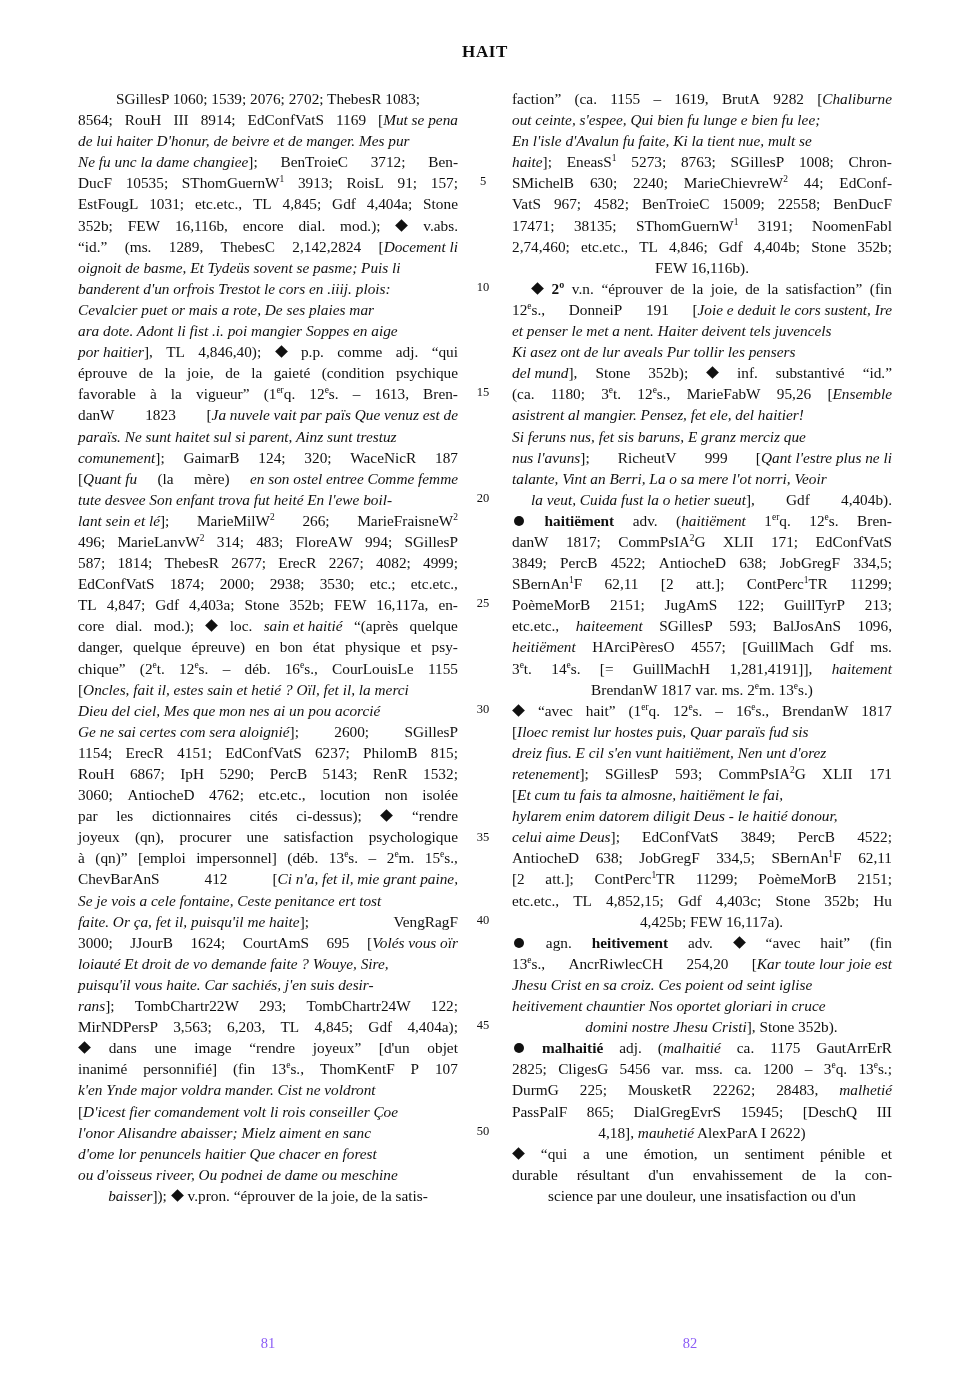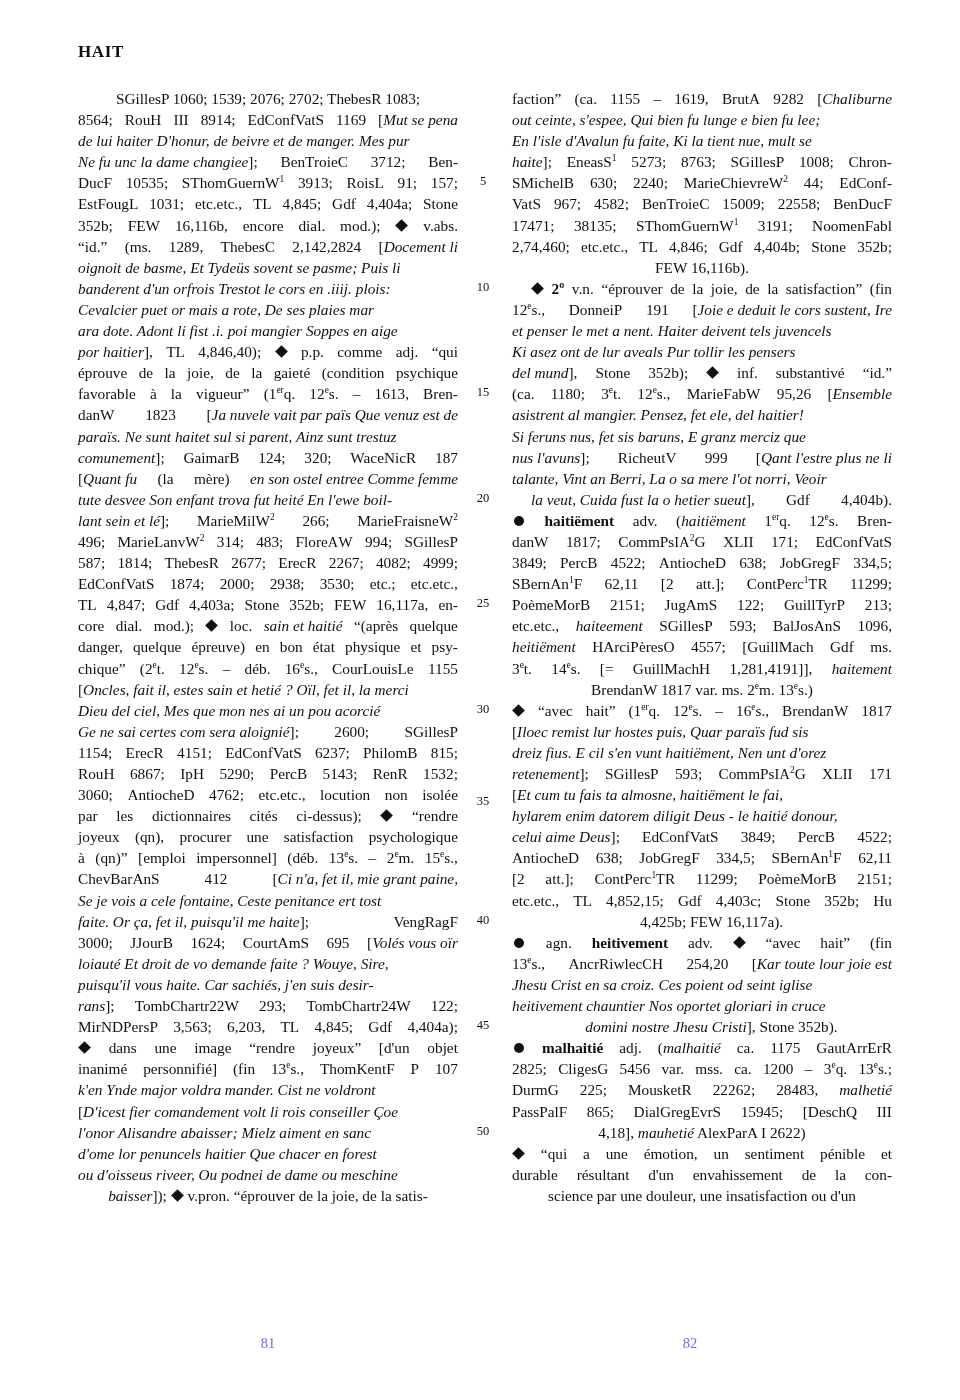--- a/index.html
+++ b/index.html
@@ -20,21 +20,21 @@
     position: absolute;
     inset: 0;
   }
 
   
   .running-head {
     position: absolute;
     top: 42px;
     left: 78px;
     width: 814px;
-    text-align: left;
+    text-align: center;
     font-weight: bold;
     font-size: 17px;
     letter-spacing: 0.6px;
     color: #0d0d0d;
   }
 
   
   .col {
     position: absolute;
     top: 88px;
@@ -467,21 +467,21 @@
       <div class="line"><i>baisser</i>]); <span class="loz"></span> v.pron. “éprouver de la joie, de la satis-</div>
     </div>
 
   <div class="gutter" id="gutter">
       <div class="ln" style="top: 86.4px;">5</div>
       <div class="ln" style="top: 191.9px;">10</div>
       <div class="ln" style="top: 297.4px;">15</div>
       <div class="ln" style="top: 402.9px;">20</div>
       <div class="ln" style="top: 508.4px;">25</div>
       <div class="ln" style="top: 613.9px;">30</div>
-      <div class="ln" style="top: 706px;">35</div>
+      <div class="ln" style="top: 742px;">35</div>
       <div class="ln" style="top: 824.9px;">40</div>
       <div class="ln" style="top: 930.4px;">45</div>
       <div class="ln" style="top: 1035.9px;">50</div>
     </div>
 
   <div class="col col-right" id="col-right">
       <div class="line j">
         <span class="w">faction”</span>
         <span class="w">(ca.</span>
         <span class="w">1155</span>

